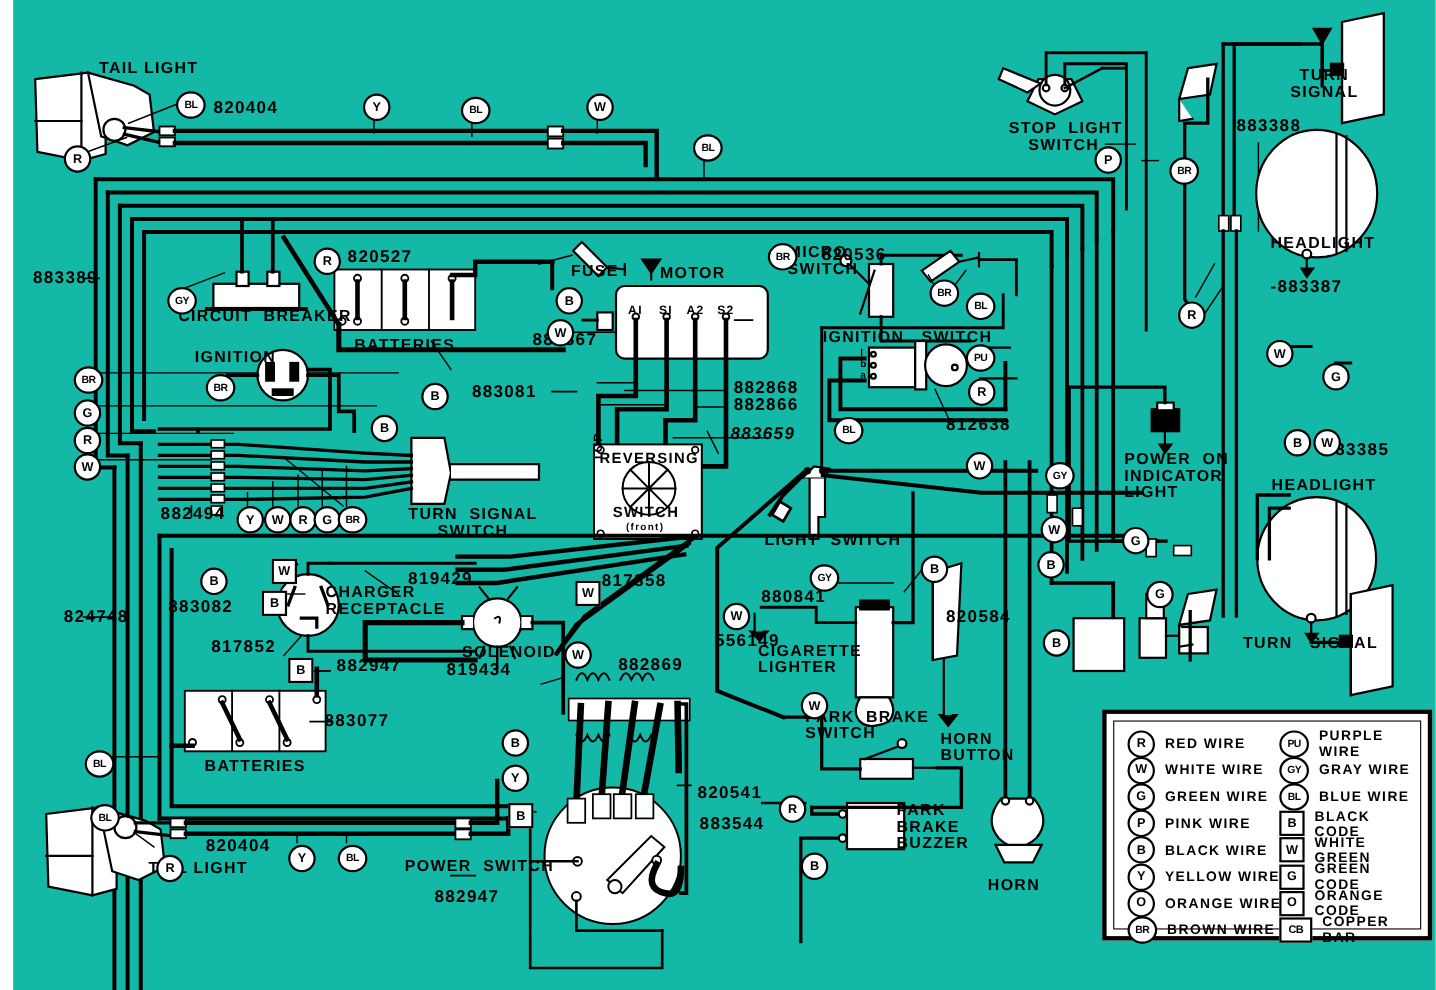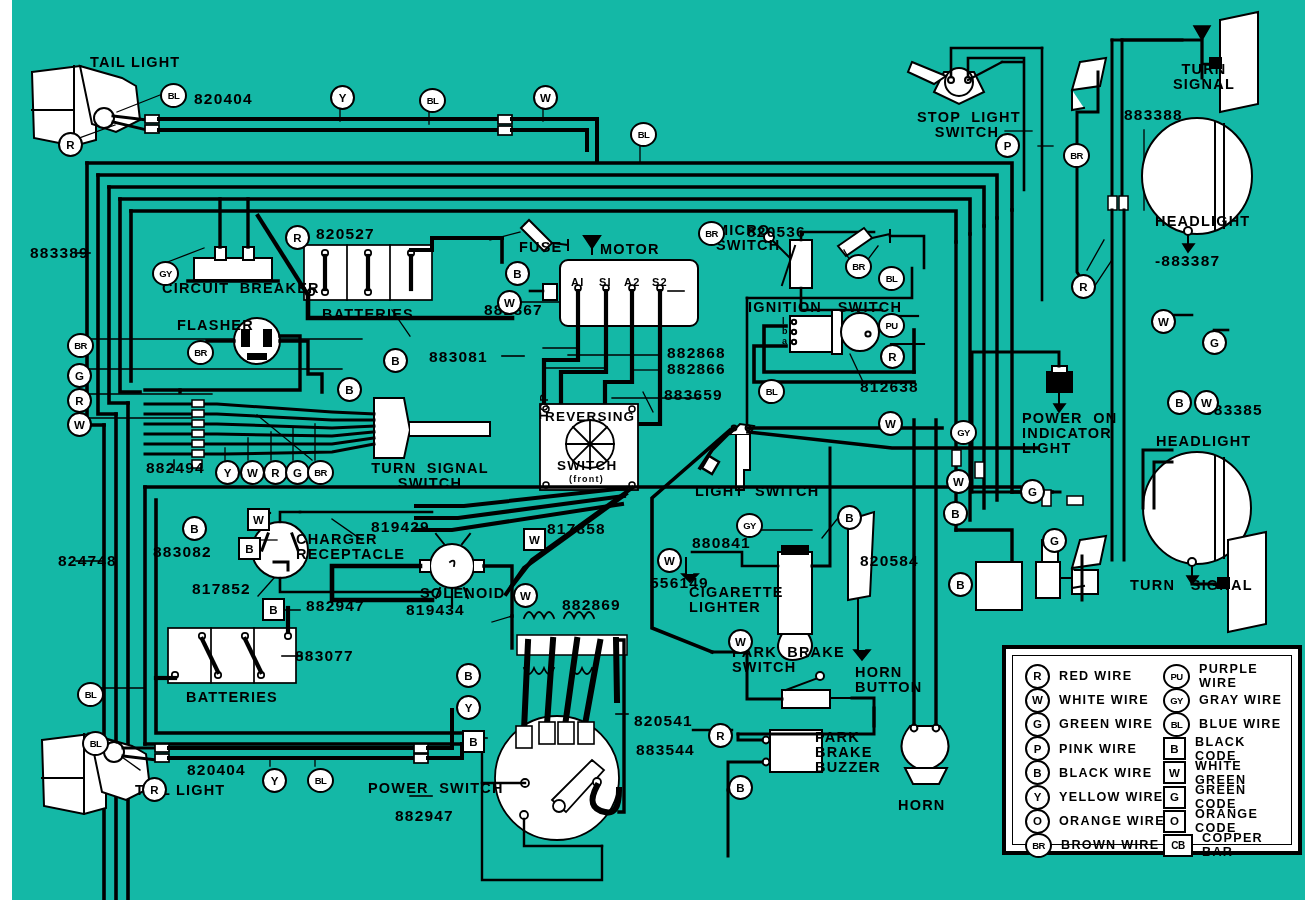--- a/index.html
+++ b/index.html
@@ -528,21 +528,21 @@
         <rect x="963" y="462" width="9" height="16"></rect>
         <rect x="1055" y="496" width="16" height="9"></rect>
         <rect x="1030" y="490" width="9" height="16"></rect>
       </g>
     </g>
   </svg>
 
   <div class="lbl t14" style="left:78px;top:55px;">TAIL LIGHT</div>
   <div class="lbl t14" style="left:123px;top:783px;">TAIL LIGHT</div>
   <div class="lbl t14" style="left:150px;top:281px;">CIRCUIT  BREAKER</div>
-  <div class="lbl t14" style="left:165px;top:318px;">FLASHER</div>
+  <div class="lbl t14" style="left:165px;top:318px;">IGNITION</div>
   <div class="lbl t14" style="left:310px;top:307px;">BATTERIES</div>
   <div class="lbl t14" style="left:174px;top:690px;">BATTERIES</div>
   <div class="lbl t14" style="left:507px;top:240px;">FUSE</div>
   <div class="lbl t14" style="left:588px;top:242px;">MOTOR</div>
   <div class="lbl t14" style="left: 704px; top: 223px; white-space: pre;">MICRO
 SWITCH</div>
   <div class="lbl t14 ctr" style="left: 905px; top: 110px; width: 100px; white-space: pre;">STOP  LIGHT
 SWITCH</div>
   <div class="lbl t14" style="left:736px;top:300px;">IGNITION   SWITCH</div>
   <div class="lbl t13" style="left:533px;top:410px;">REVERSING</div>
@@ -590,21 +590,21 @@
   <div class="lbl t15" style="left:394px;top:602px;">819434</div>
   <div class="lbl t15" style="left:550px;top:597px;">882869</div>
   <div class="lbl t15" style="left:535px;top:521px;">817858</div>
   <div class="lbl t15" style="left:638px;top:575px;">556149</div>
   <div class="lbl t15" style="left:622px;top:713px;text-align:right;">820541</div>
   <div class="lbl t15" style="left:624px;top:742px;">883544</div>
   <div class="lbl t15" style="left:383px;top:808px;">882947</div>
   <div class="lbl t15" style="left:175px;top:762px;">820404</div>
   <div class="lbl t15" style="left:655px;top:345px;">882868</div>
   <div class="lbl t15" style="left:655px;top:361px;">882866</div>
-  <div class="lbl t15" style="left:652px;top:387px;">883659</div>
+  <div class="lbl t15" style="left:652px;top:387px;font-style:italic;">883659</div>
   <div class="lbl t15" style="left:735px;top:224px;">820536</div>
   <div class="lbl t15" style="left:848px;top:379px;">812638</div>
   <div class="lbl t15" style="left:680px;top:535px;">880841</div>
   <div class="lbl t15" style="left:848px;top:553px;">820584</div>
   <div class="lbl t15" style="left:1112px;top:107px;">883388</div>
   <div class="lbl t15" style="left:1143px;top:253px;">-883387</div>
   <div class="lbl t15" style="left:1192px;top:402px;">883385</div>
 
   <div class="lbl t11" style="left:559px;top:277px;">AI</div>
   <div class="lbl t11" style="left:587px;top:277px;">SI</div>

